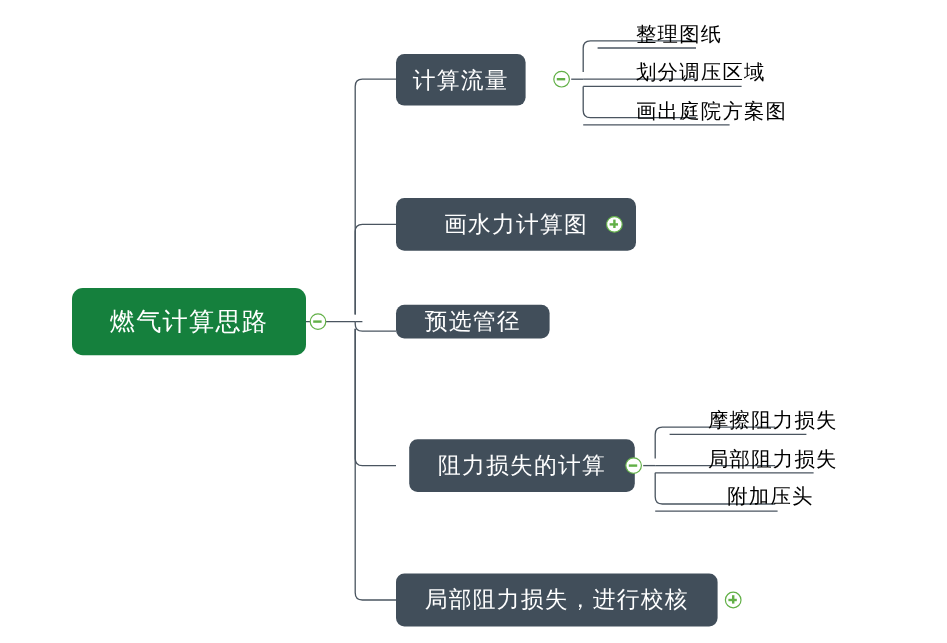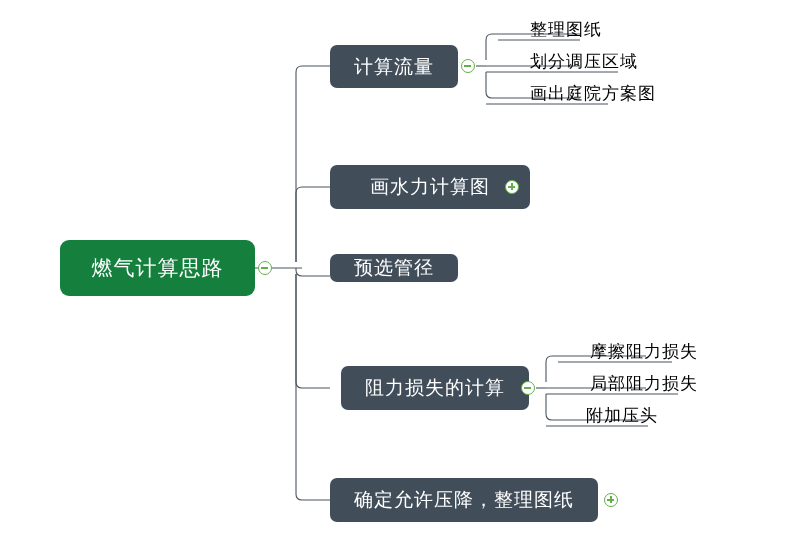--- a/index.html
+++ b/index.html
@@ -105,21 +105,21 @@
       <line x1="546" y1="394" x2="678" y2="394"></line>
       <line x1="546" y1="426" x2="648" y2="426"></line>
     </g>
   </svg>
 
   <div class="node root" style="left:60px; top:240px; width:195px; height:56px;">
     <span>燃气计算思路</span>
   </div>
   <div class="toggle" style="left:258px; top:261px;"></div>
 
-  <div class="node branch" style="left:330px; top:45px; width:128px; height:43px;">
+  <div class="node branch" style="left:330px; top:45px; width:108px; height:43px;">
     <span>计算流量</span>
   </div>
   <div class="toggle" style="left:461px; top:59px;"></div>
 
   <div class="leaf" style="left:500px; top:21px;">
     <span>整理图纸</span>
   </div>
   <div class="leaf" style="left:500px; top:53px;">
     <span>划分调压区域</span>
   </div>
@@ -140,22 +140,22 @@
     <span>阻力损失的计算</span>
   </div>
   <div class="toggle" style="left:521px; top:381px;"></div>
 
   <div class="leaf" style="left:560px; top:343px;">
     <span>摩擦阻力损失</span>
   </div>
   <div class="leaf" style="left:560px; top:375px;">
     <span>局部阻力损失</span>
   </div>
-  <div class="leaf" style="left:556px; top:407px;">
+  <div class="leaf" style="left:576px; top:407px;font-family:Liberation Mono, monospace;">
     <span>附加压头</span>
   </div>
 
   <div class="node branch" style="left:330px; top:478px; width:268px; height:44px;">
-    <span>确定允许压降，整理图纸</span>
+    <span>局部阻力损失，进行校核</span>
   </div>
   <div class="toggle plus" style="left:604px; top:493px;"></div>
 
 </div>
 
 </body></html>

